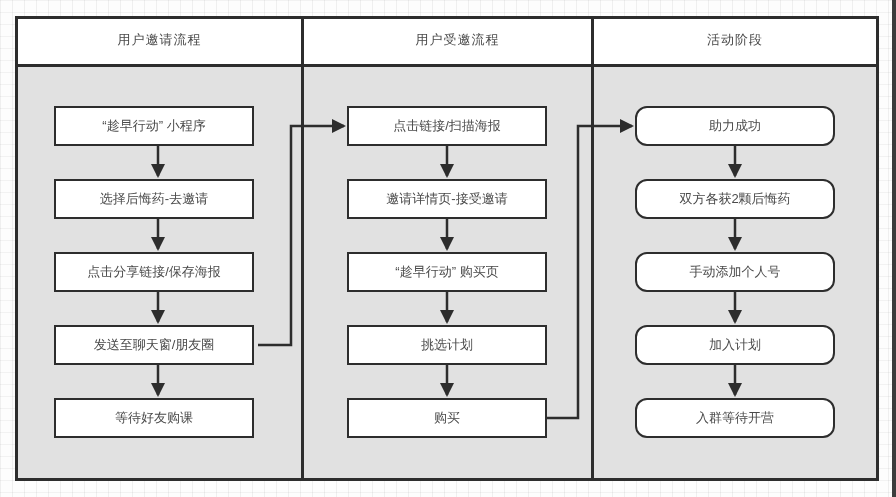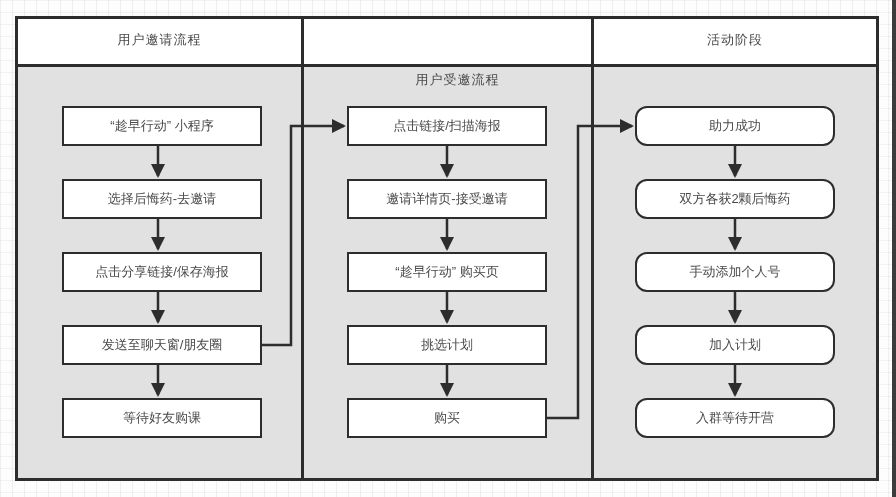--- a/index.html
+++ b/index.html
@@ -38,30 +38,30 @@
   .sep{
     position:absolute;top:0;width:3px;height:465px;background:#2d2d2d;z-index:4;
   }
   .sep.s1{left:286px;}
   .sep.s2{left:576px;}
   .lane-title{
     position:absolute;top:0;height:48px;display:flex;align-items:center;justify-content:center;
     font-size:13px;letter-spacing:1px;color:#4a4a4a;z-index:3;
   }
   .lt0{left:3px;width:283px;}
-  .lt1{left:289px;width:307px;margin-top:40px;}
+  .lt1{left:289px;width:307px;}
   .lt2{left:579px;width:282px;}
   .node{
     position:absolute;width:200px;height:40px;box-sizing:border-box;
     background:#ffffff;border:2px solid #2d2d2d;
     display:flex;align-items:center;justify-content:center;
     font-size:13px;color:#4a4a4a;z-index:3;white-space:nowrap;
   }
   
-  .l0{left:47px;} .l1{left:332px;} .l2{left:620px;border-radius:12px;}
+  .l0{left:39px;} .l1{left:332px;} .l2{left:620px;border-radius:12px;}
   
   .r0{top:90px;} .r1{top:163px;} .r2{top:236px;} .r3{top:309px;} .r4{top:382px;}
   .arrows{position:absolute;left:0;top:0;z-index:2;}
 </style>
 </head>
 <body>
 
 <div class="canvas">
 
   <div class="diagram">

